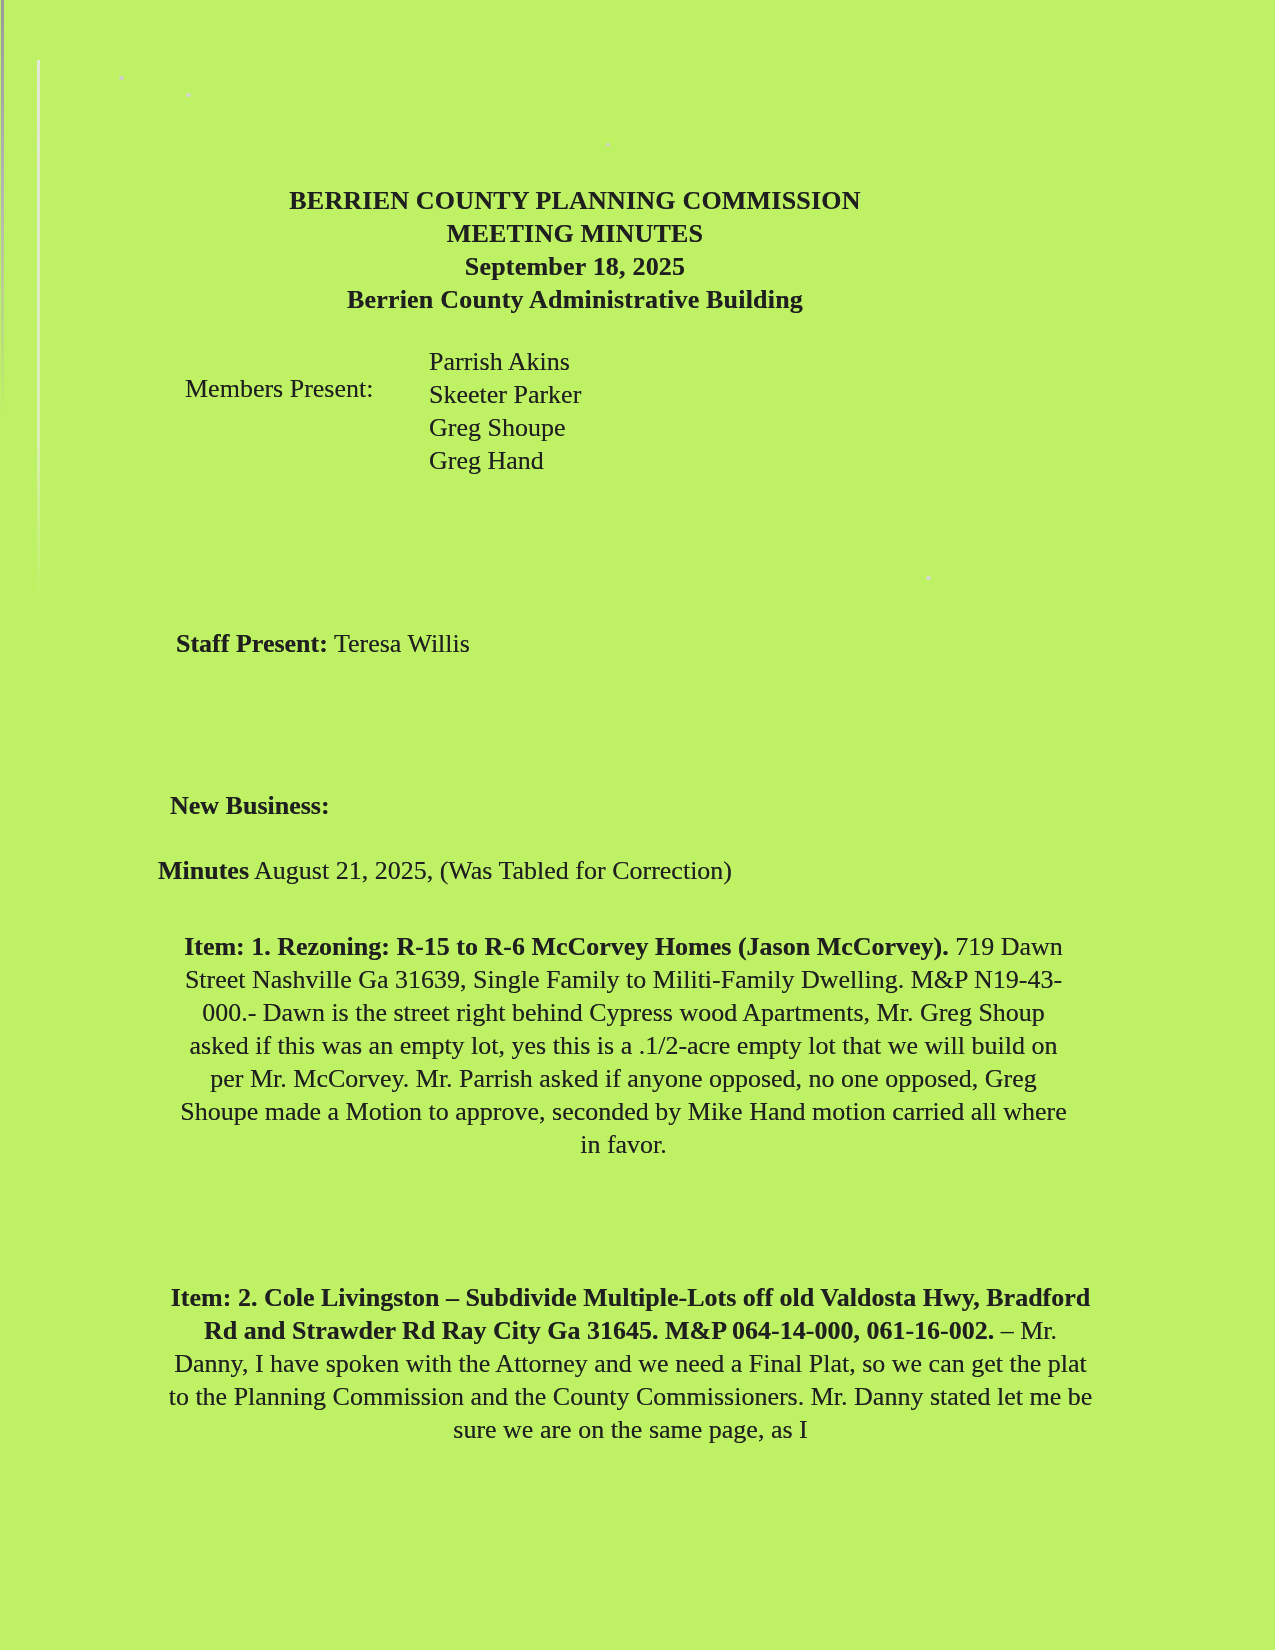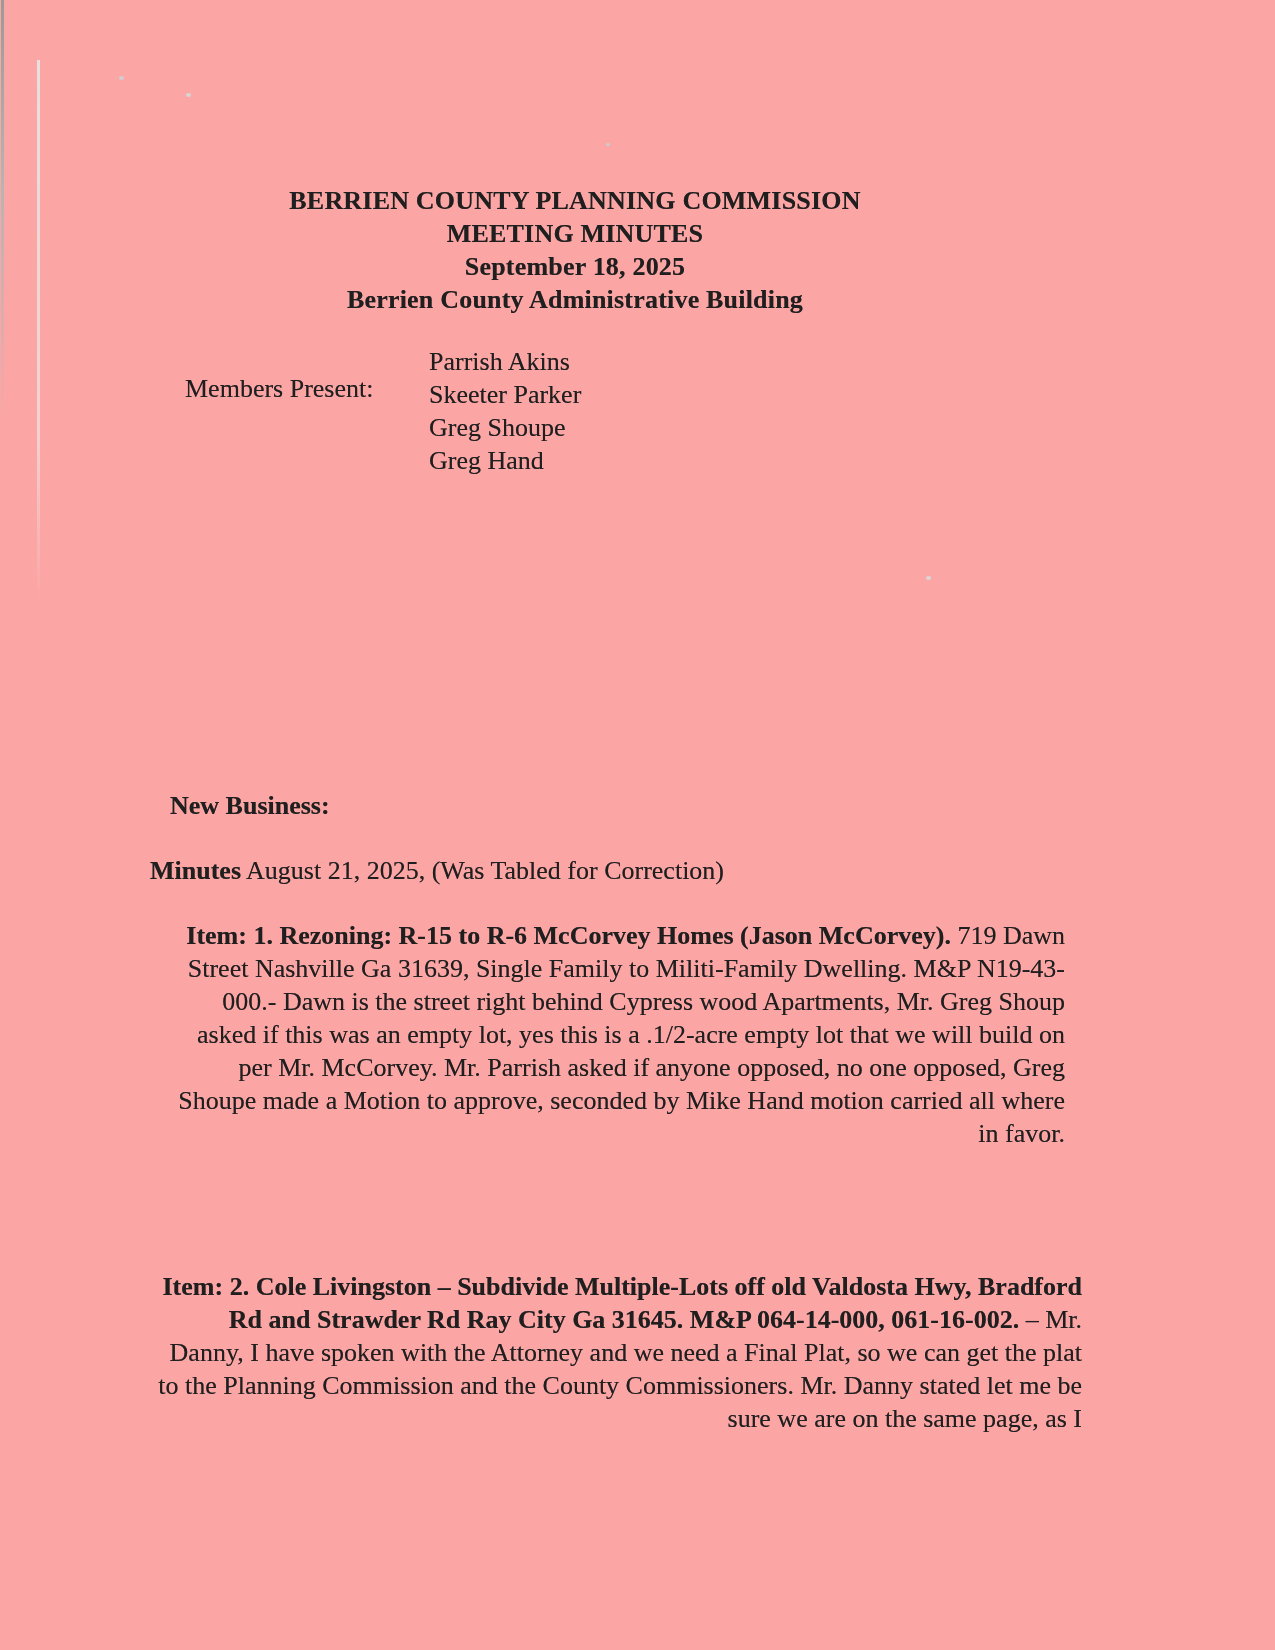--- a/index.html
+++ b/index.html
@@ -5,21 +5,21 @@
 <style>
   html, body {
     margin: 0;
     padding: 0;
     background: #ffffff;
   }
   .page {
     position: relative;
     width: 1275px;
     height: 1650px;
-    background: #fca5a5;
+    background: #bef264;
     overflow: hidden;
     font-family: "Liberation Serif", "DejaVu Serif", serif;
     color: #1f1f1f;
     font-size: 26px;
     text-shadow: 0 0 0.6px rgba(30,30,30,0.55);
   }
   
   .scan-line-1 {
     position: absolute;
     left: 1px; top: 0;
@@ -46,29 +46,29 @@
     line-height: 33px;
     letter-spacing: 0.2px;
   }
   .members-label { position: absolute; top: 345px; left: 185px; line-height: 33px; margin-top: 27px; }
   .members-names { position: absolute; top: 345px; left: 393px; line-height: 33px; margin-left: 36px; }
 
   .labeled-line { position: absolute; line-height: 33px; }
   .staff-line       { top: 627px; left: 176px; }
   .invocation-line  { top: 725px; left: 174px; }
   .new-business-line{ top: 789px; left: 170px; }
-  .minutes-line     { top: 854px; left: 150px; }
+  .minutes-line     { top: 854px; left: 158px; }
 
   .label-bold { font-weight: bold; }
 
   .item-para {
     position: absolute;
     line-height: 33px;
-    margin: 0;
-    text-align: right;
+    margin: 11px;
+    text-align: center;
   }
   .item-1 { top: 919px;  left: 160px; width: 905px; }
   .item-2 { top: 1270px; left: 157px; width: 925px; }
   .item-lead { font-weight: bold; }
 </style>
 </head>
 <body>
 
 <div class="page">
 
@@ -87,20 +87,23 @@
   </div>
 
   <div class="members-label">Members Present:</div>
   <div class="members-names">
     <div>Parrish Akins</div>
     <div>Skeeter Parker</div>
     <div>Greg Shoupe</div>
     <div>Greg Hand</div>
   </div>
 
+  <div class="labeled-line staff-line">
+    <span class="label-bold">Staff Present:</span><span> Teresa Willis</span>
+  </div>
 
 
   <div class="labeled-line new-business-line">
     <span class="label-bold">New Business:</span>
   </div>
 
   <div class="labeled-line minutes-line">
     <span class="label-bold">Minutes</span><span> August 21, 2025, (Was Tabled for Correction)</span>
   </div>
 

